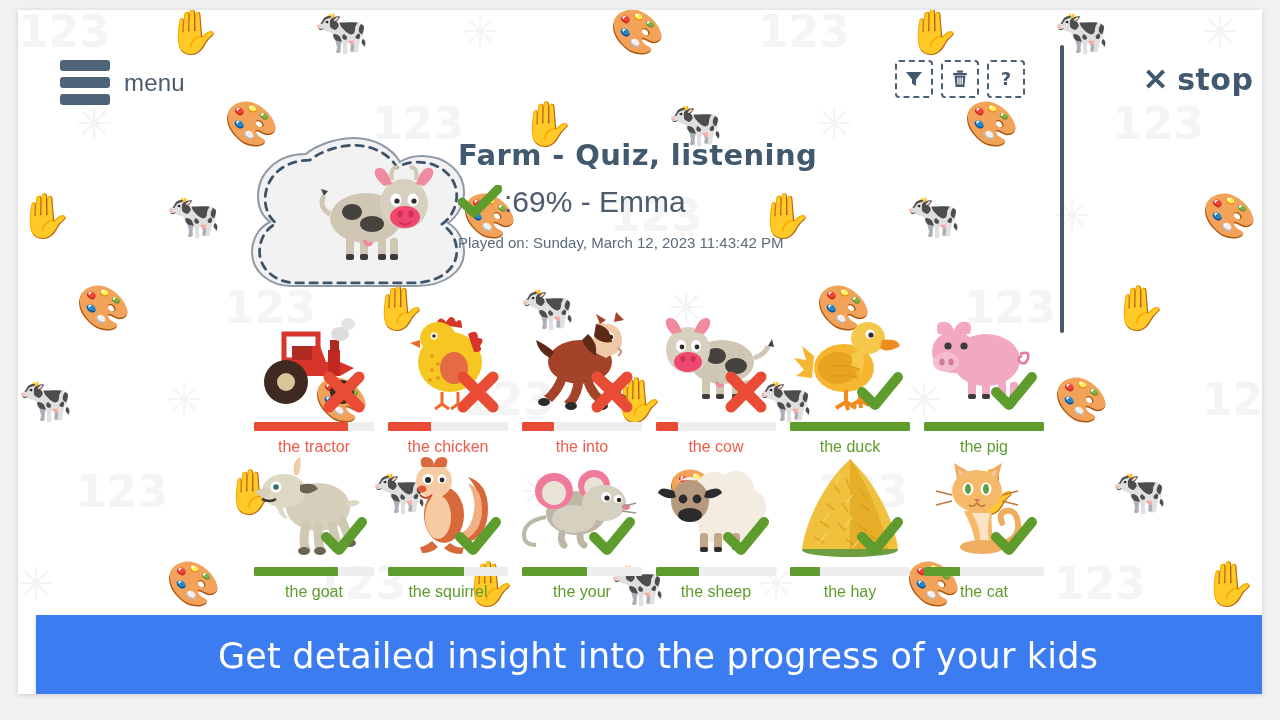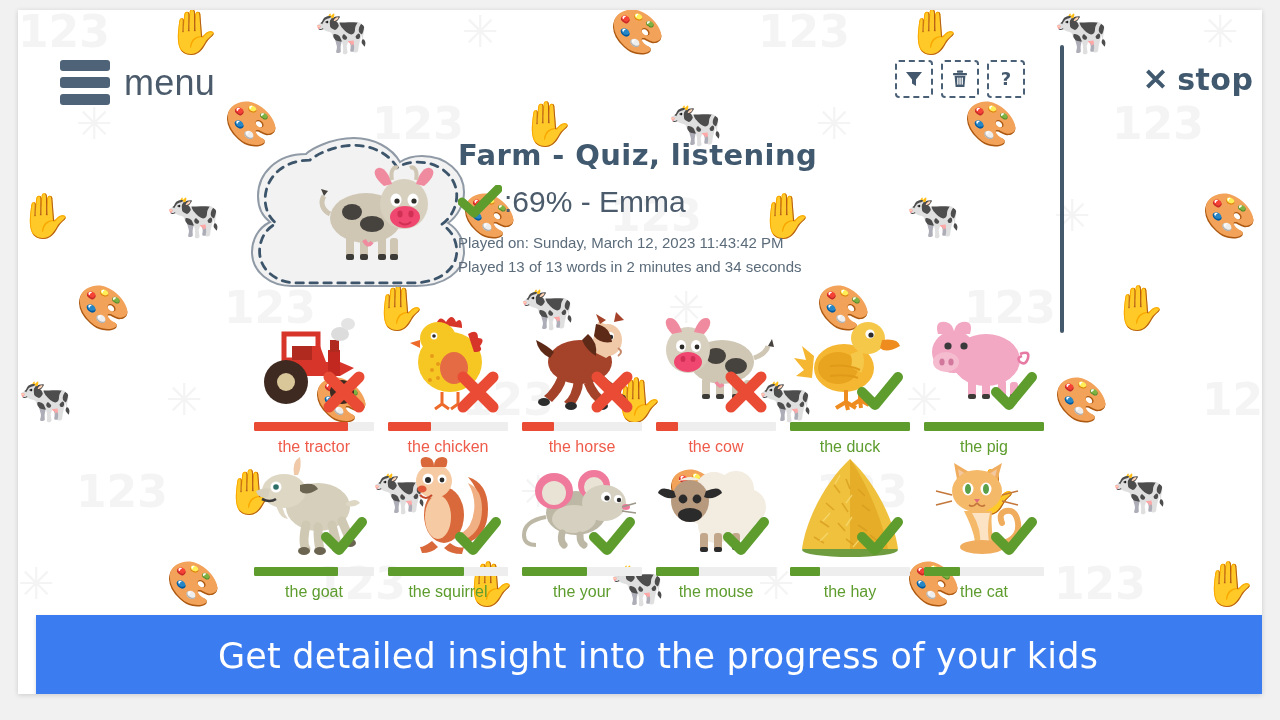--- a/index.html
+++ b/index.html
@@ -42,21 +42,21 @@
     position: absolute; left: 42px; top: 50px;
     display: flex; align-items: center; gap: 14px;
     cursor: pointer;
   }
   #hamburger-icon { display: flex; flex-direction: column; gap: 6px; }
   #hamburger-icon i {
     display: block; width: 50px; height: 11px;
     background: #4e6377; border-radius: 3px;
   }
   #menu-label {
-    font-size: 36px; color: #4b5b6b; letter-spacing: .2px;
+    font-size: 24px; color: #4b5b6b; letter-spacing: .2px;
   }
 
   #page-title {
     position: absolute; left: 0; top: 48px; width: 100%;
     text-align: center;
     font-family: "DejaVu Sans", sans-serif;
     font-size: 33px; font-weight: bold;
     color: #41596e; letter-spacing: 1.2px;
   }
 
@@ -357,21 +357,20 @@
       <div id="quiz-name">Farm - Quiz, listening</div>
       <div id="score-line">
         <span id="score-check">
           <svg viewBox="0 0 44 34">
               <path d="M4 17 L16 28 L40 4" stroke="#5d9c2d" stroke-width="9" fill="none" stroke-linecap="round" stroke-linejoin="round"></path>
             </svg>
         </span>
         <span id="score-text">:69% - Emma</span>
       </div>
       <div class="detail-line">Played on: Sunday, March 12, 2023 11:43:42 PM</div>
-      <div class="detail-line">Played 13 of 13 words in 2 minutes and 34 seconds</div>
     </div>
   </div>
 
   <div id="result-grid">
       <div class="result-card">
         <div class="card-art">
           <svg viewBox="0 0 120 105">
       <path d="M20 66 h62 v-14 h-10 l-6 -16 h-26 v30" fill="#d8352a"></path>
       <rect x="30" y="24" width="34" height="26" fill="none" stroke="#d8352a" stroke-width="5"></rect>
       <rect x="38" y="36" width="20" height="14" fill="#b12a20"></rect>
@@ -449,21 +448,21 @@
               <ellipse cx="98" cy="88" rx="6" ry="4"></ellipse>
             </g>
     </svg>
         </div>
         <div class="card-mark"><svg viewBox="0 0 48 48">
             <path d="M9 9 L39 39 M39 9 L9 39" stroke="#ea4b35" stroke-width="11" fill="none" stroke-linecap="round"></path>
           </svg></div>
         <div class="card-bar wrong">
           <span style="width:27%"></span>
         </div>
-        <div class="card-label wrong">the horse</div>
+        <div class="card-label wrong">the into</div>
       </div>
       <div class="result-card">
         <div class="card-art">
           <svg viewBox="0 0 120 105">
       <ellipse cx="66" cy="52" rx="32" ry="22" fill="#cfc6b4"></ellipse>
       <ellipse cx="60" cy="46" rx="10" ry="8" fill="#46423e"></ellipse>
       <ellipse cx="80" cy="56" rx="11" ry="8" fill="#46423e"></ellipse>
       <rect x="46" y="68" width="8" height="20" rx="3" fill="#cfc6b4"></rect>
       <rect x="60" y="70" width="8" height="18" rx="3" fill="#cfc6b4"></rect>
       <rect x="76" y="68" width="8" height="20" rx="3" fill="#cfc6b4"></rect>
@@ -668,21 +667,21 @@
       <rect x="76" y="90" width="8" height="5" rx="2"></rect>
             </g>
     </svg>
         </div>
         <div class="card-mark"><svg viewBox="0 0 48 48">
             <path d="M6 24 L19 37 L42 9" stroke="#5d9c2d" stroke-width="10" fill="none" stroke-linecap="round" stroke-linejoin="round"></path>
           </svg></div>
         <div class="card-bar correct">
           <span style="width:36%"></span>
         </div>
-        <div class="card-label correct">the mouse</div>
+        <div class="card-label correct">the sheep</div>
       </div>
       <div class="result-card">
         <div class="card-art">
           <svg viewBox="0 0 120 105">
       <ellipse cx="60" cy="95" rx="48" ry="7" fill="#6f9c3e"></ellipse>
       <path d="M60 4 C84 26 104 64 108 94 L12 94 C16 64 36 26 60 4 Z" fill="#efc13c"></path>
       <path d="M60 4 C74 24 92 62 98 94 L60 94 Z" fill="#e5ad28"></path>
       <g stroke="#d89c1e" stroke-width="1.6" opacity="0.75">
         <path d="M44 30 l6 8 M56 24 l4 10 M68 34 l7 7 M36 48 l8 7 M52 48 l6 9
                  M72 50 l8 6 M30 66 l9 6 M48 68 l7 8 M68 70 l9 6 M24 82 l10 6 M56 84 l8 6 M80 80 l9 7"></path>

